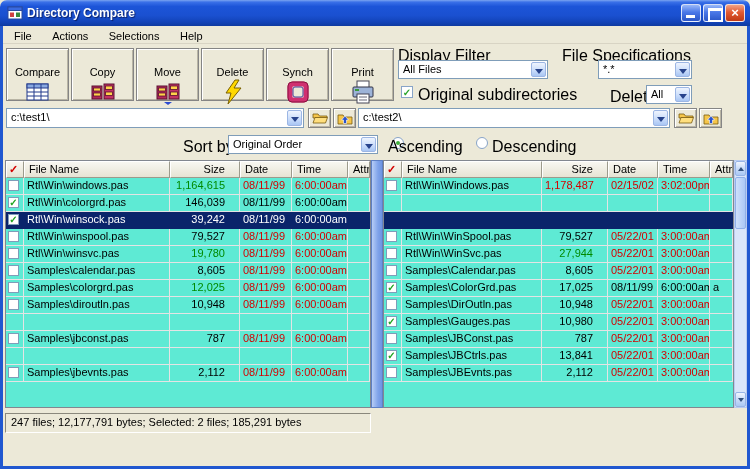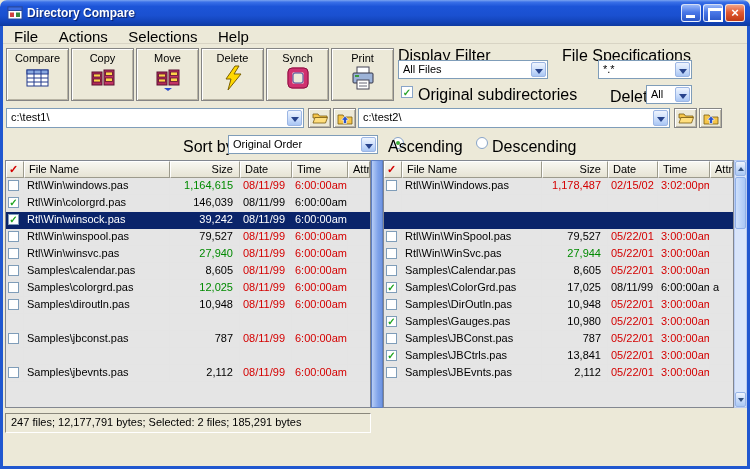--- a/index.html
+++ b/index.html
@@ -20,56 +20,56 @@
   .btn-min,.btn-max { background: linear-gradient(180deg,#9ab8f8 0%,#4a78e8 45%,#2a56c8 100%); }
   .btn-min { right:49px; } .btn-max { right:27px; }
   .btn-close { right:5px; background: linear-gradient(180deg,#f2a284 0%,#e25a32 45%,#c03a14 100%); color:#fff; font-size:13px; font-weight:bold; text-align:center; line-height:15px; }
   .btn-min::after { content:''; position:absolute; left:4px; bottom:3px; width:9px; height:3px; background:#fff; }
   .btn-max::after { content:''; position:absolute; left:4px; top:3px; width:11px; height:9px; border:2px solid #fff; border-top-width:3px; }
   .frame-l { position:absolute; left:0; top:26px; width:3px; height:443px; background:#2057d0; }
   .frame-r { position:absolute; right:0; top:26px; width:3px; height:443px; background:#2057d0; }
   .frame-b { position:absolute; left:0; bottom:0; width:750px; height:3px; background:#2057d0; }
   
   .menubar { position:absolute; left:3px; top:26px; width:744px; height:18px; background:#ece9d8; border-bottom:1px solid #d8d4c4; padding-left:3px; }
-  .menuitem { display:inline-block; padding:2px 8px 7px 8px; font-size:15px; color:#000; }
+  .menuitem { display:inline-block; padding:2px 8px 7px 8px; font-size:11px; color:#000; }
   
   .tbtn {
     position:absolute; top:48px; width:63px; height:53px; background:#ece9d8;
     border:1px solid #858585; text-align:center;
     box-shadow: inset 1px 1px 0 #ffffff, inset -1px -1px 0 #b8b4a4;
   }
-  .tlabel { font-size:11px; margin-top:3px; }
+  .tlabel { font-size:11px; margin-top:17px; }
   .tbtn svg { margin-top:1px; }
   .grouplabel,.flabel { position:absolute; font-size:16px; color:#000; }
   
   .combo { position:absolute; height:19px; background:#fff; border:1px solid #7f9db9; }
   .combo .val { position:absolute; left:4px; top:2px; right:18px; font-size:11px; white-space:nowrap; overflow:hidden; }
   .combo .arrow { position:absolute; right:1px; top:1px; bottom:1px; width:15px; border:1px solid #9cb6e4; border-radius:2px;
     background: linear-gradient(180deg,#eef4fe 0%,#cfe0fb 50%,#a9c6f4 100%); }
   .combo .arrow::after { content:''; position:absolute; left:3px; top:6px; border-left:4px solid transparent; border-right:4px solid transparent; border-top:5px solid #27438c; }
   .xcb { position:absolute; width:12px; height:12px; background:#fff; border:1px solid #88a4c8; font-size:10px; line-height:11px; font-weight:bold; color:#2aa42a; text-align:center; }
   .iconbtn { position:absolute; width:23px; height:20px; background:#ece9d8; border:1px solid #858585;
     box-shadow: inset 1px 1px 0 #fff, inset -1px -1px 0 #b8b4a4; display:flex; align-items:center; justify-content:center; }
   .radio { position:absolute; width:12px; height:12px; border-radius:50%; background:#fff; border:1px solid #88a4c8; }
   .radio.on::after { content:''; position:absolute; left:3px; top:3px; width:4px; height:4px; border-radius:50%; background:#3fae3f; }
   
   .panel { position:absolute; top:160px; height:248px; background:#fff; border:1px solid #828790; }
   .lp { left:5px; width:366px; } .rp { left:383px; width:351px; }
   .hdr { display:flex; height:17px; background:#ece9d8; }
   .hcell { border-top:1px solid #fff; border-left:1px solid #fff; border-right:1px solid #9c9a8c; border-bottom:1px solid #9c9a8c;
     background: linear-gradient(180deg,#f8f7f1,#e6e3d4); font-size:11px; line-height:14px; padding:0 4px; overflow:hidden; white-space:nowrap; }
-  .lbody { position:absolute; top:17px; left:0; right:0; bottom:0; overflow:hidden; background:#e5e5e5; }
+  .lbody { position:absolute; top:17px; left:0; right:0; bottom:0; overflow:hidden; background:#5eead4; }
   .lrow { display:flex; height:17px; }
   .cell { border-right:1px solid #e4e4e4; border-bottom:1px solid #e4e4e4; font-size:11px; line-height:15px; padding:0 3px; overflow:hidden; white-space:nowrap; color:#000; }
   .sel { background:#0A246A; }
   .sel .cell { color:#fff; border-right-color:#0A246A; border-bottom-color:#0A246A; }
   .w-check { width:18px; padding:0 2px; }
   .lp .w-name{width:146px} .lp .w-size{width:70px} .lp .w-date{width:52px} .lp .w-time{width:56px} .lp .w-attr{flex:1}
   .rp .w-name{width:140px} .rp .w-size{width:66px} .rp .w-date{width:50px} .rp .w-time{width:52px} .rp .w-attr{flex:1}
-  .w-size { text-align:right; padding-right:6px; }
+  .w-size { text-align:right; padding-right:14px; }
   .cb { display:inline-block; width:11px; height:11px; background:#fff; border:1px solid #7f9db9; font-size:10px; line-height:10px; font-weight:bold; color:#1fa41f; text-align:center; margin-top:2px; }
   .redcheck { color:#d40000; font-weight:bold; font-size:11px; }
   
   .midbar { position:absolute; left:371px; top:160px; width:12px; height:248px;
     background: linear-gradient(90deg,#b7cdf6,#7fa3ea 60%,#6e94e2); border:1px solid #5d7fc4; }
   .vscroll { position:absolute; left:734px; top:160px; width:13px; height:248px; background:#d9e5fa; border:1px solid #b9cbf0; }
   .sbtn { position:absolute; left:0; width:11px; height:15px; border:1px solid #97b4e6; border-radius:2px;
     background: linear-gradient(180deg,#f0f5fe,#cadcf8 50%,#aac8f4); }
   .sbtn.up{top:0;} .sbtn.down{bottom:0;}
   .sbtn.up::after { content:''; position:absolute; left:2px; top:5px; border-left:3px solid transparent; border-right:3px solid transparent; border-bottom:4px solid #31507e; }
@@ -271,21 +271,21 @@
           <div class="cell w-check"><span class="cb"></span></div>
           <div class="cell w-name">Rtl\Win\winspool.pas</div>
           <div class="cell w-size">79,527</div>
           <div class="cell w-date" style="color: rgb(212, 0, 0);">08/11/99</div>
           <div class="cell w-time" style="color: rgb(212, 0, 0);">6:00:00am</div>
           <div class="cell w-attr"></div>
         </div>
         <div class="lrow">
           <div class="cell w-check"><span class="cb"></span></div>
           <div class="cell w-name">Rtl\Win\winsvc.pas</div>
-          <div class="cell w-size" style="color: rgb(0, 138, 0);">27,940</div>
+          <div class="cell w-size" style="color: rgb(0, 138, 0);">19,780</div>
           <div class="cell w-date" style="color: rgb(212, 0, 0);">08/11/99</div>
           <div class="cell w-time" style="color: rgb(212, 0, 0);">6:00:00am</div>
           <div class="cell w-attr"></div>
         </div>
         <div class="lrow">
           <div class="cell w-check"><span class="cb"></span></div>
           <div class="cell w-name">Samples\calendar.pas</div>
           <div class="cell w-size">8,605</div>
           <div class="cell w-date" style="color: rgb(212, 0, 0);">08/11/99</div>
           <div class="cell w-time" style="color: rgb(212, 0, 0);">6:00:00am</div>

